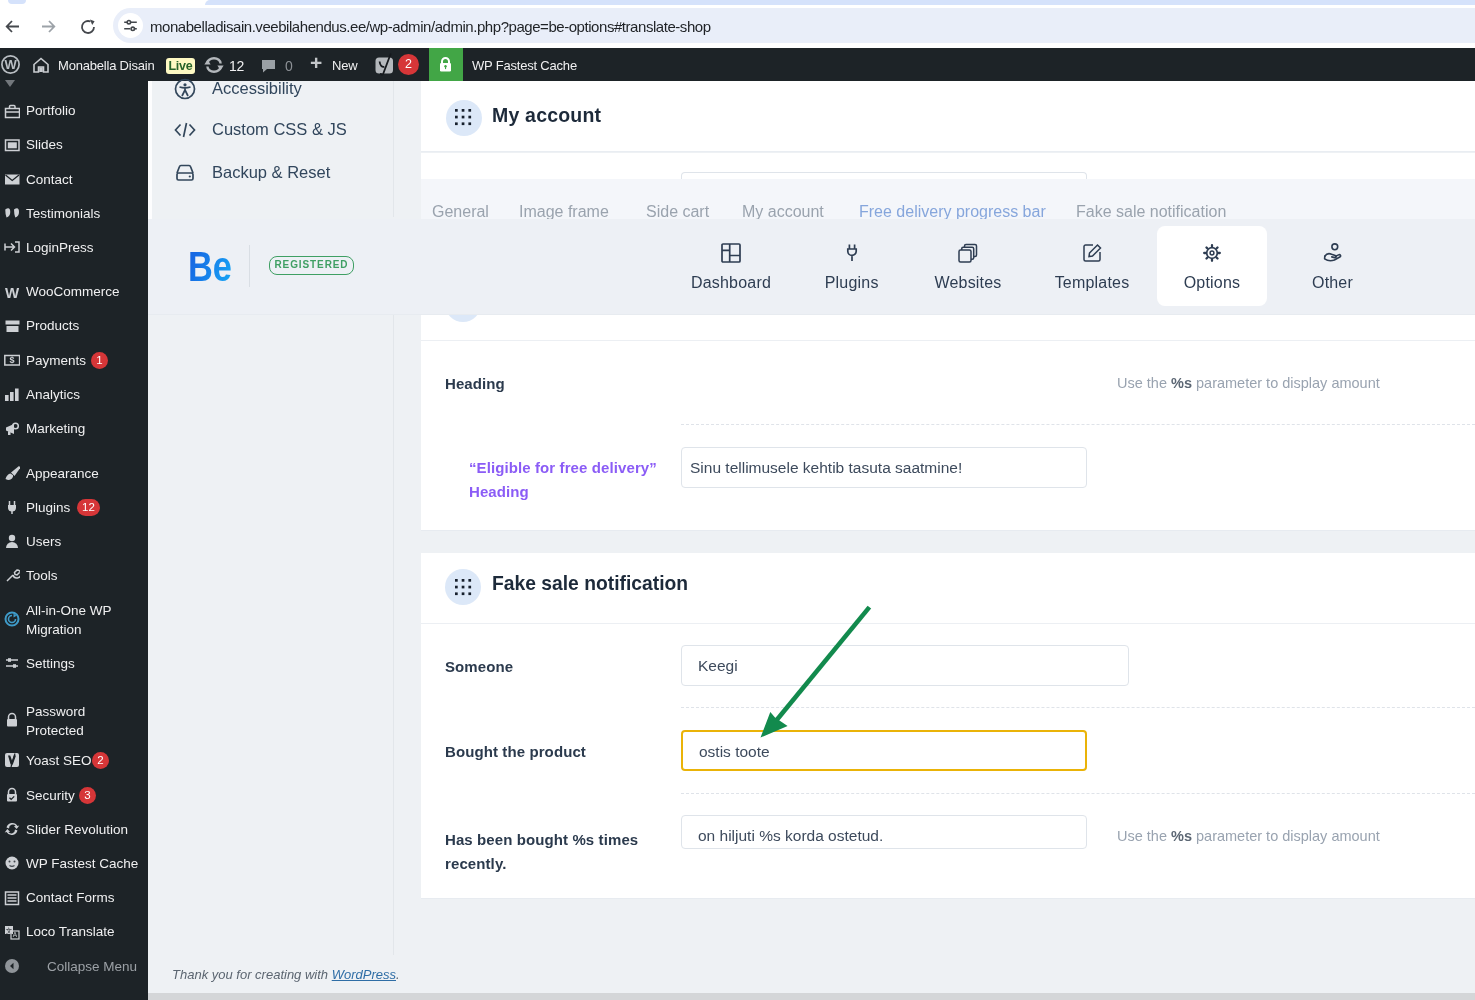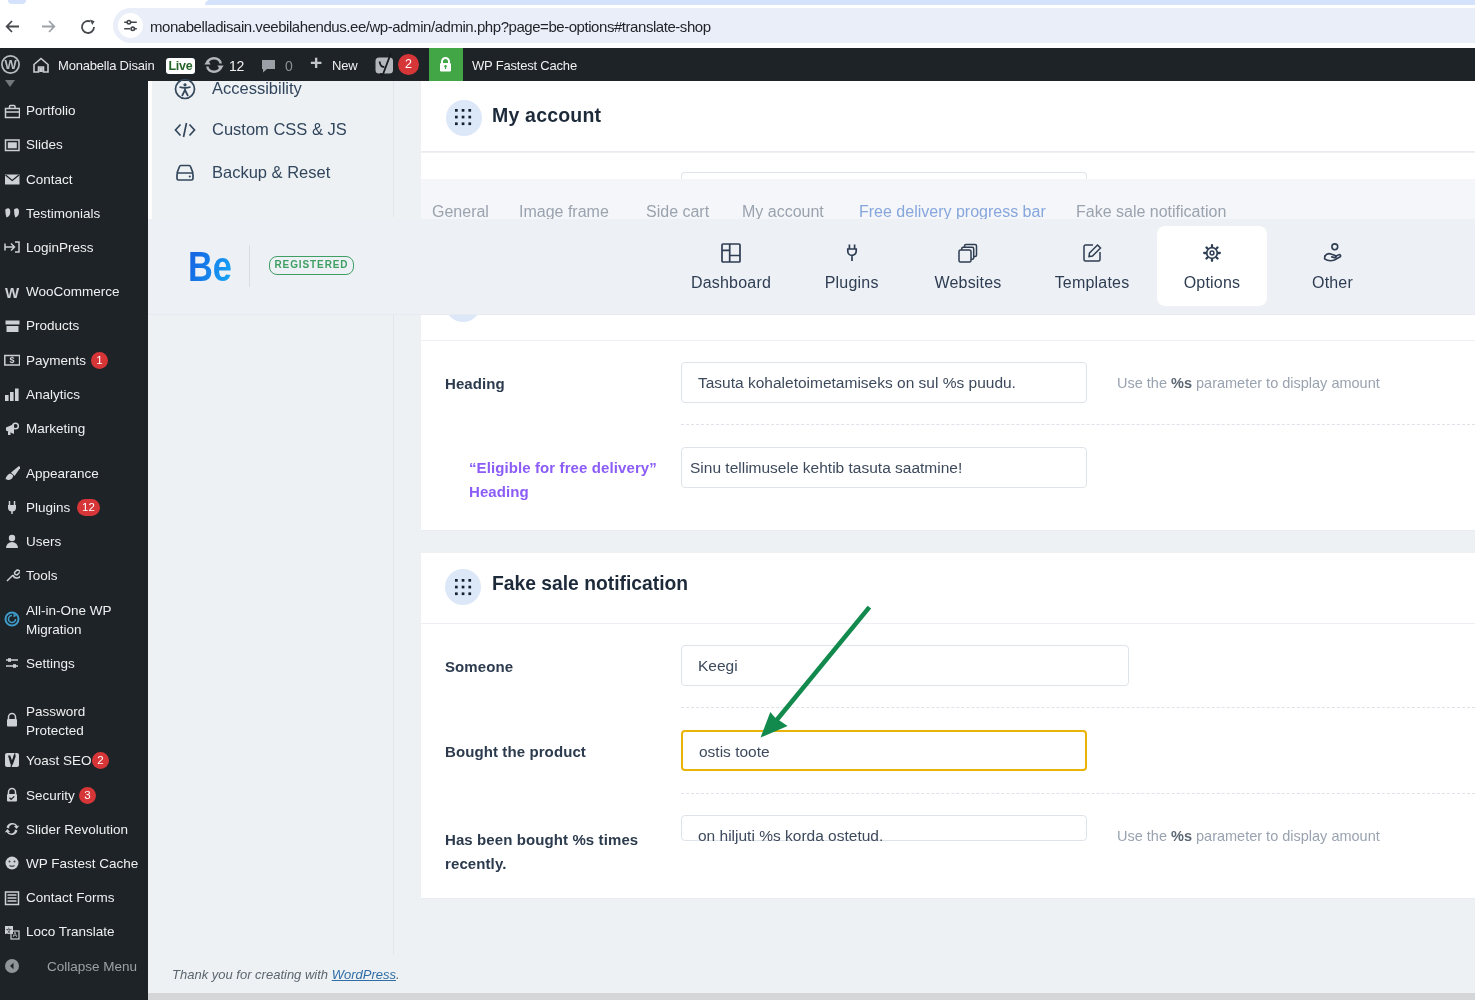--- a/index.html
+++ b/index.html
@@ -41,21 +41,21 @@
 <div class="abs" id="adminbar" style="left:0;top:48px;width:1475px;height:33px;background:#1d2327;color:#f0f0f1;font-size:13px;letter-spacing:-0.2px;">
   <svg class="abs" style="left:0px;top:6px" width="21" height="21" viewBox="0 0 21 21">
         <circle cx="10.5" cy="10.5" r="8.6" fill="none" stroke="#b9bec3" stroke-width="1.7"></circle>
         <text x="10.5" y="15.2" font-size="13" font-weight="bold" fill="#b9bec3" text-anchor="middle" font-family="Liberation Sans">W</text>
       </svg>
   <svg class="abs" style="left:33px;top:9px" width="16" height="16" viewBox="0 0 16 16">
         <path d="M1 7.5 L8 1.5 L15 7.5 V15 H10.5 V10 H5.5 V15 H1 Z" fill="none" stroke="#c9ccd0" stroke-width="1.6"></path>
         <rect x="6.2" y="10.4" width="3.6" height="4.6" fill="#c9ccd0"></rect>
       </svg>
   <div class="abs" style="left:58px;top:10px;">Monabella Disain</div>
-  <div class="abs" style="left:166px;top:10px;width:29px;height:16px;background:#ffffff;border-radius:3px;color:#27642a;font-size:12.5px;font-weight:bold;text-align:center;line-height:16px;">Live</div>
+  <div class="abs" style="left:166px;top:10px;width:29px;height:16px;background:#fef9c3;border-radius:3px;color:#27642a;font-size:12.5px;font-weight:bold;text-align:center;line-height:16px;">Live</div>
   <svg class="abs" style="left:204px;top:9px;" width="20" height="16" viewBox="0 0 20 16">
         <g fill="none" stroke="#b4b8bc" stroke-width="2.4">
           <path d="M3.4 6.4 A 6.6 5.2 0 0 1 16.6 6.4"></path>
           <path d="M16.6 9.6 A 6.6 5.2 0 0 1 3.4 9.6"></path>
         </g>
         <path d="M0.4 7.4 L6.6 7.4 L3.5 2.4 Z" fill="#b4b8bc"></path>
         <path d="M13.4 8.6 L19.6 8.6 L16.5 13.6 Z" fill="#b4b8bc"></path>
       </svg>
   <div class="abs" style="left:229px;top:9.5px;font-size:14px;">12</div>
   <svg class="abs" style="left:261px;top:10px" width="15" height="15" viewBox="0 0 15 15">
@@ -264,21 +264,20 @@
   <div class="abs" style="left:225px;top:24px;font-size:16px;color:#9aa3ae;">Side cart</div>
   <div class="abs" style="left:321px;top:24px;font-size:16px;color:#9aa3ae;">My account</div>
   <div class="abs" style="left:438px;top:24px;font-size:16px;color:#86a6dc;">Free delivery progress bar</div>
   <div class="abs" style="left:655px;top:24px;font-size:16px;color:#9aa3ae;">Fake sale notification</div>
 </div>
 
 <div class="abs" style="left:421px;top:315px;width:1054px;height:216px;background:#fff;border-bottom:1px solid #e7ebf0;"></div>
 <div class="abs" style="left:445px;top:286px;width:36px;height:36px;border-radius:50%;background:#dce8f8;"></div>
 <div class="abs" style="left:421px;top:340px;width:1054px;height:1px;background:#eceff3;"></div>
 <div class="abs" style="left:445px;top:375px;font-size:15px;font-weight:600;color:#2b3a4d;letter-spacing:0.1px;">Heading</div>
-<div class="abs" style="left:681px;top:362px;width:406px;height:41px;background:#fff;border:1px solid #dfe4ea;border-radius:4px;font-size:15.5px;color:#3d4a5c;line-height:39px;padding-left:16px;">Tasuta kohaletoimetamiseks on sul %s puudu.</div>
 <div class="abs" style="left:1117px;top:375px;font-size:14.5px;color:#99a3b0;">Use the <b style="color:#5c6774;">%s</b> parameter to display amount</div>
 <div class="abs" style="left:681px;top:424px;width:794px;height:0;border-top:1px dashed #dfe3e9;"></div>
 <div class="abs" style="left:445px;top:456px;width:230px;line-height:23.5px;font-size:15px;font-weight:600;color:#8b5cf6;letter-spacing:0.1px;margin-left:24px;">“Eligible for free delivery” Heading</div>
 <div class="abs" style="left:681px;top:446.5px;width:406px;height:41px;background:#fff;border:1px solid #dfe4ea;border-radius:4px;font-size:15.5px;color:#3d4a5c;line-height:39px;padding-left:8px;">Sinu tellimusele kehtib tasuta saatmine!</div>
 <div class="abs" style="left:421px;top:553px;width:1054px;height:346px;background:#fff;border-bottom:1px solid #e7ebf0;"></div>
 <div class="abs" style="left:445px;top:569px;width:36px;height:36px;border-radius:50%;background:#dce8f8;"></div>
 <svg class="abs" style="left:454.5px;top:578.5px" width="17" height="17" viewBox="0 0 17 17">
       <g fill="#161f2c">
         <rect x="0" y="0" width="2.7" height="2.7"></rect>
         <rect x="6.7" y="0" width="2.7" height="2.7"></rect>
@@ -293,21 +292,21 @@
     </svg>
 <div class="abs" style="left:492px;top:573px;font-size:19.3px;font-weight:600;color:#1d2a3a;">Fake sale notification</div>
 <div class="abs" style="left:421px;top:623px;width:1054px;height:1px;background:#eceff3;"></div>
 <div class="abs" style="left:445px;top:658px;font-size:15px;font-weight:600;color:#2b3a4d;letter-spacing:0.1px;">Someone</div>
 <div class="abs" style="left:681px;top:644.5px;width:448px;height:41px;background:#fff;border:1px solid #dfe4ea;border-radius:4px;font-size:15.5px;color:#3d4a5c;line-height:39px;padding-left:16px;">Keegi</div>
 <div class="abs" style="left:681px;top:706.5px;width:794px;height:0;border-top:1px dashed #dfe3e9;"></div>
 <div class="abs" style="left:445px;top:743px;font-size:15px;font-weight:600;color:#2b3a4d;letter-spacing:0.1px;">Bought the product</div>
 <div class="abs" style="left:681px;top:729.5px;width:406px;height:41px;background:#fff;border:2px solid #eab308;border-radius:4px;font-size:15.5px;color:#3d4a5c;line-height:39px;padding-left:16px;">ostis toote</div>
 <div class="abs" style="left:681px;top:792.5px;width:794px;height:0;border-top:1px dashed #dfe3e9;"></div>
 <div class="abs" style="left:445px;top:828px;width:240px;line-height:23.5px;font-size:15px;font-weight:600;color:#2b3a4d;letter-spacing:0.1px;">Has been bought %s times recently.</div>
-<div class="abs" style="left:681px;top:815px;width:406px;height:26px;background:#fff;border:1px solid #dfe4ea;border-radius:4px;font-size:15.5px;color:#3d4a5c;line-height:39px;padding-left:16px;">on hiljuti %s korda ostetud.</div>
+<div class="abs" style="left:681px;top:815px;width:406px;height:34px;background:#fff;border:1px solid #dfe4ea;border-radius:4px;font-size:15.5px;color:#3d4a5c;line-height:39px;padding-left:16px;">on hiljuti %s korda ostetud.</div>
 <div class="abs" style="left:1117px;top:828px;font-size:14.5px;color:#99a3b0;">Use the <b style="color:#5c6774;">%s</b> parameter to display amount</div>
 
 <div class="abs" id="band" style="left:148px;top:219px;width:1327px;height:96px;background:#edf0f5;border-bottom:1px solid #e7ebf0;z-index:5;">
 <div class="abs" style="left:40px;top:17px;font-size:43px;font-weight:bold;color:#1b7cee;background:linear-gradient(115deg,#1668e3 20%,#17a5f5 90%);-webkit-background-clip:text;background-clip:text;-webkit-text-fill-color:transparent;line-height:60px;transform:scaleX(0.80);transform-origin:0 0;">Be</div>
 <div class="abs" style="left:101px;top:26px;width:1px;height:42px;background:#d9dee4;"></div>
 <div class="abs" style="left:121px;top:37px;width:85px;height:19px;border:1.5px solid #3f9f63;border-radius:8px;color:#3f9f63;font-size:10px;font-weight:bold;letter-spacing:0.9px;text-align:center;line-height:16.5px;">REGISTERED</div>
 <svg class="abs" style="left:572px;top:23px" width="22" height="22" viewBox="0 0 22 22">
         <rect x="2" y="2" width="18" height="18" rx="1" stroke="#2e3d52" stroke-width="1.7" fill="none"></rect>
         <path d="M9.7 2 V20 M2 8.3 H9.7 M9.7 13.5 H20" stroke="#2e3d52" stroke-width="1.7" fill="none"></path>
       </svg>

